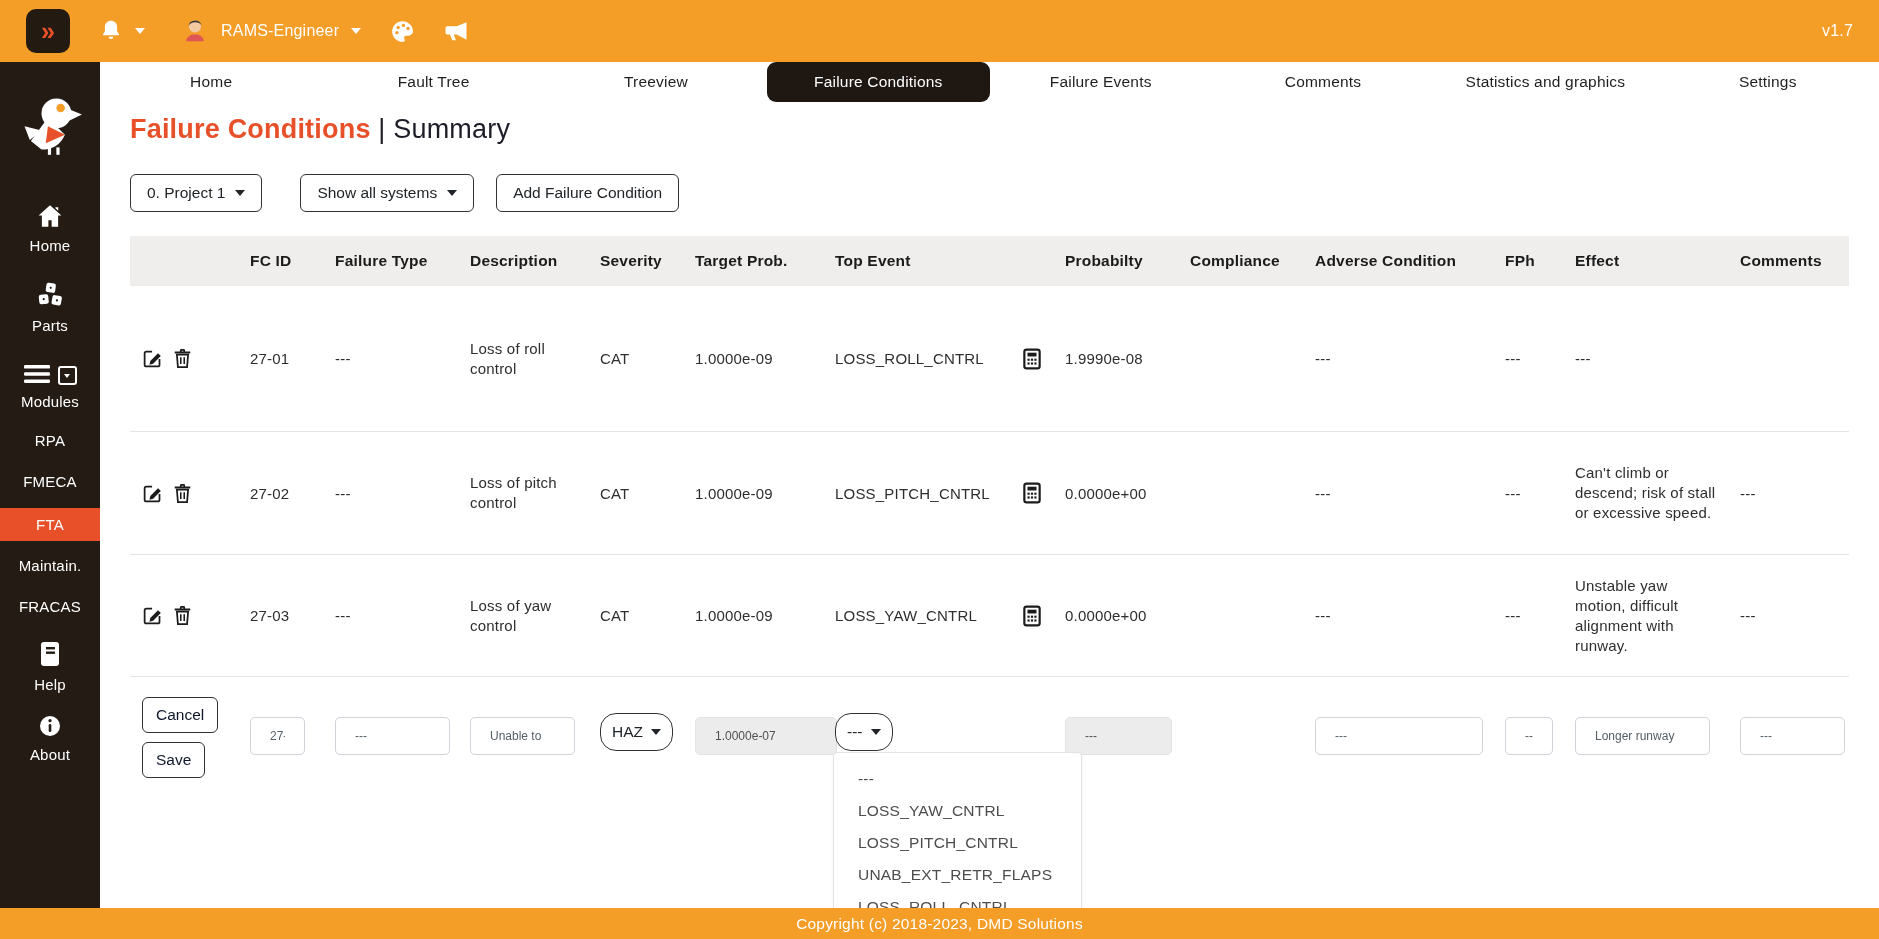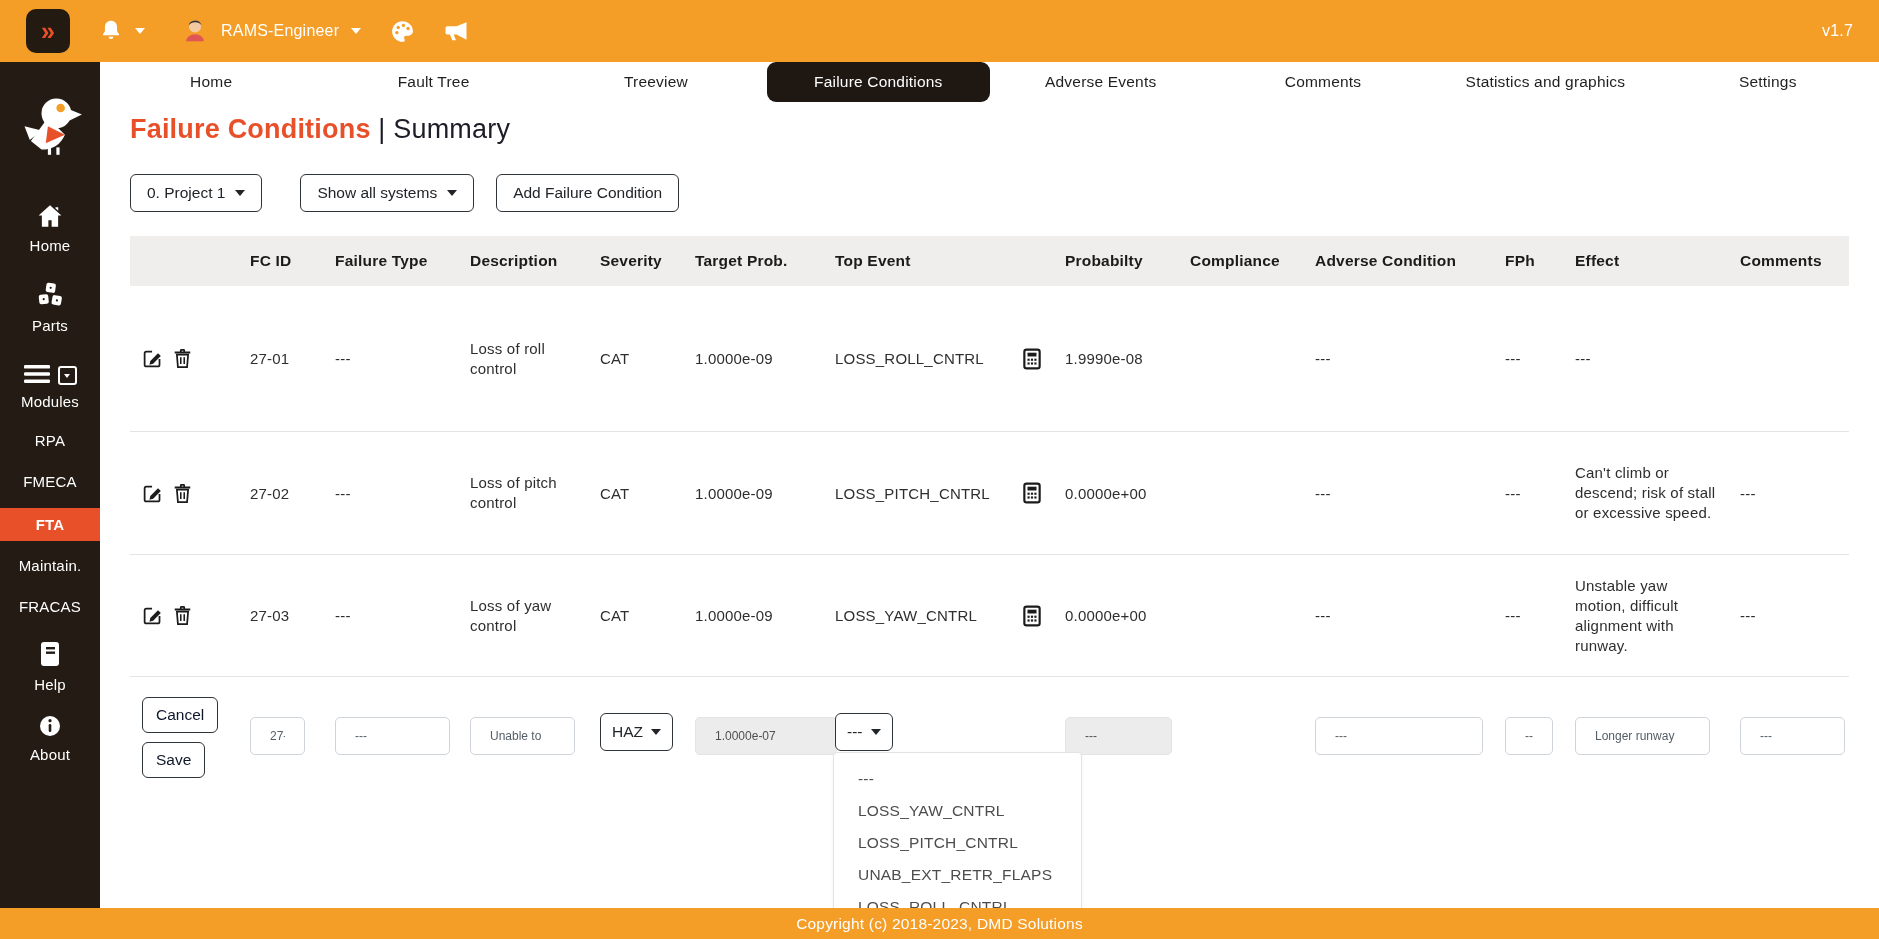--- a/index.html
+++ b/index.html
@@ -21,21 +21,21 @@
   .tb-icon{display:flex;align-items:center;cursor:pointer;}
   
   .sidebar{position:absolute;left:0;top:62px;width:100px;bottom:31px;background:#241B14;
     display:flex;flex-direction:column;align-items:center;z-index:15;}
   .logo{margin-top:26px;}
   .side-item{display:flex;flex-direction:column;align-items:center;gap:6px;color:#fff;
     font-size:15px;width:100%;cursor:pointer;text-align:center;}
   .m-home{margin-top:40px}.m-parts{margin-top:28px}.m-modules{margin-top:30px}
   .m-rpa{margin-top:22px}.m-fmeca{margin-top:24px}.m-fta{margin-top:18px}
   .m-maint{margin-top:16px}.m-fracas{margin-top:24px}.m-help{margin-top:26px}.m-about{margin-top:22px}
-  .side-item.active{background:#E8502A;padding:8px 0;font-weight:bold;}
+  .side-item.active{background:#E8502A;padding:8px 0;}
   .modules-icons{display:flex;align-items:center;gap:8px;}
   .mini-box{width:15px;height:15px;border:2px solid #fff;border-radius:3px;display:flex;
     align-items:center;justify-content:center;}
   .mini-box .caret{border-left-width:3.5px;border-right-width:3.5px;border-top-width:4.5px;}
   
   .tabs{position:absolute;left:100px;top:62px;right:0;height:40px;background:#fff;display:flex;z-index:10;}
   .tab{flex:1;display:flex;align-items:center;justify-content:center;font-size:15.5px;color:#1f1f1f;cursor:pointer;}
   .tab.active{background:#1E1712;color:#fff;border-radius:9px;}
   
   .page-title{position:absolute;left:130px;top:114px;font-size:27px;color:#1d1d28;}
@@ -59,21 +59,21 @@
   .row-actions{display:flex;align-items:center;gap:10px;padding-left:12px;}
   .icon-btn{background:none;border:none;padding:0;cursor:pointer;display:flex;}
   
   .edit-row{display:grid;grid-template-columns:var(--cols);align-items:start;padding-top:20px;height:130px;}
   .actions-col{display:flex;flex-direction:column;gap:9px;padding-left:12px;}
   .btn-sm{border:1.5px solid #2f3439;border-radius:6px;background:#fff;font-size:15.5px;color:#0f172a;
     height:36px;padding:0 13px;align-self:flex-start;cursor:pointer;font-family:inherit;}
   .inp{height:38px;border:1px solid #ced4da;border-radius:5px;padding:0 19px;font-size:12px;
     color:#545e66;box-sizing:border-box;background:#fff;font-family:inherit;margin-top:20px;}
   .inp:disabled{background:#ececec;border-color:#e3e3e3;color:#4f4f4f;}
-  .sel-btn{margin-top:16px;height:38px;border:1.5px solid #2f3439;border-radius:6px;background:#fff;
+  .sel-btn{margin-top:16px;height:38px;border:1.5px solid #2f3439;border-radius:16px;background:#fff;
     font-size:15.5px;color:#212529;display:flex;align-items:center;gap:8px;padding:0 11px;
     cursor:pointer;font-family:inherit;}
   .w-fcid{width:55px}.w-ftype{width:115px}.w-desc{width:105px}.w-target{width:142px}
   .w-prob{width:107px}.w-adv{width:168px}.w-fph{width:48px}.w-eff{width:135px}.w-com{width:105px}
   .edit-dot{margin-top:24px;}
   
   .menu{position:absolute;left:833px;top:752px;width:247px;background:#fff;border:1px solid #e3e3e3;
     border-radius:4px;padding:10px 0 14px;z-index:5;box-shadow:0 1px 3px rgba(0,0,0,.06);}
   .menu-item{padding:7px 24px;font-size:15.5px;color:#4d4d4d;cursor:pointer;}
   
@@ -217,21 +217,21 @@
     </span>
     <span>About</span>
   </div>
 </div>
 
 <div class="tabs">
   <div class="tab">Home</div>
   <div class="tab">Fault Tree</div>
   <div class="tab">Treeview</div>
   <div class="tab active">Failure Conditions</div>
-  <div class="tab">Adverse Events</div>
+  <div class="tab">Failure Events</div>
   <div class="tab">Comments</div>
   <div class="tab">Statistics and graphics</div>
   <div class="tab">Settings</div>
 </div>
 
 <div class="page-title">
   <span class="main">Failure Conditions</span>
   <span>|</span>
   <span>Summary</span>
 </div>

